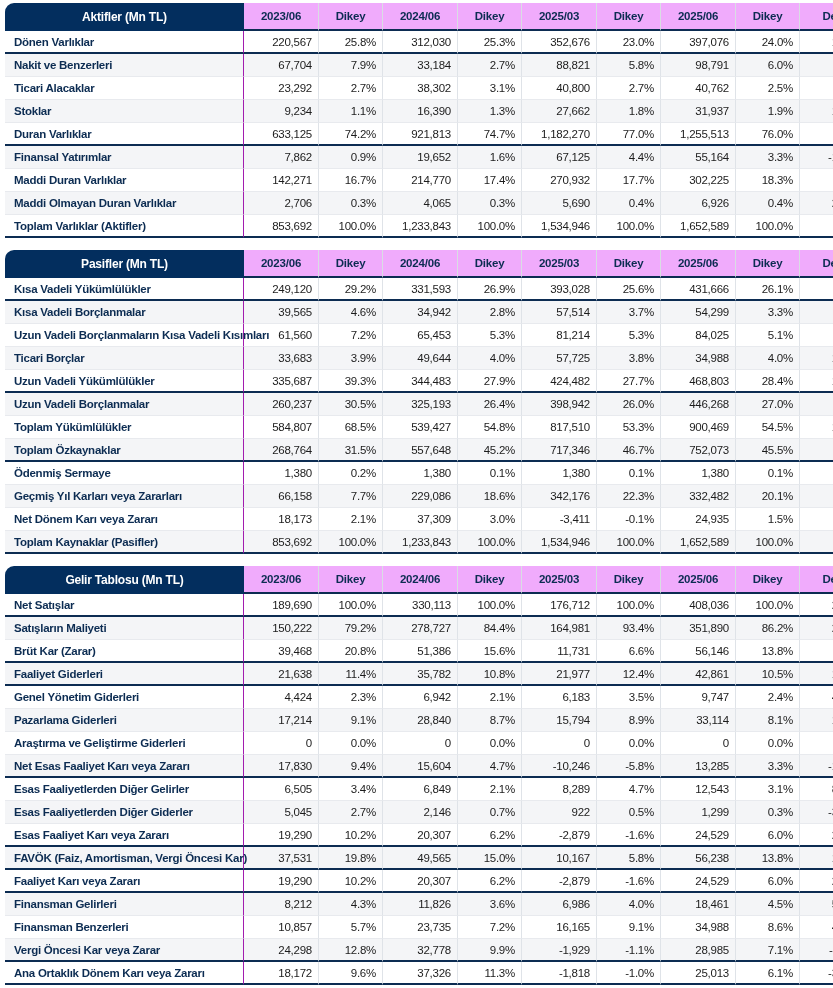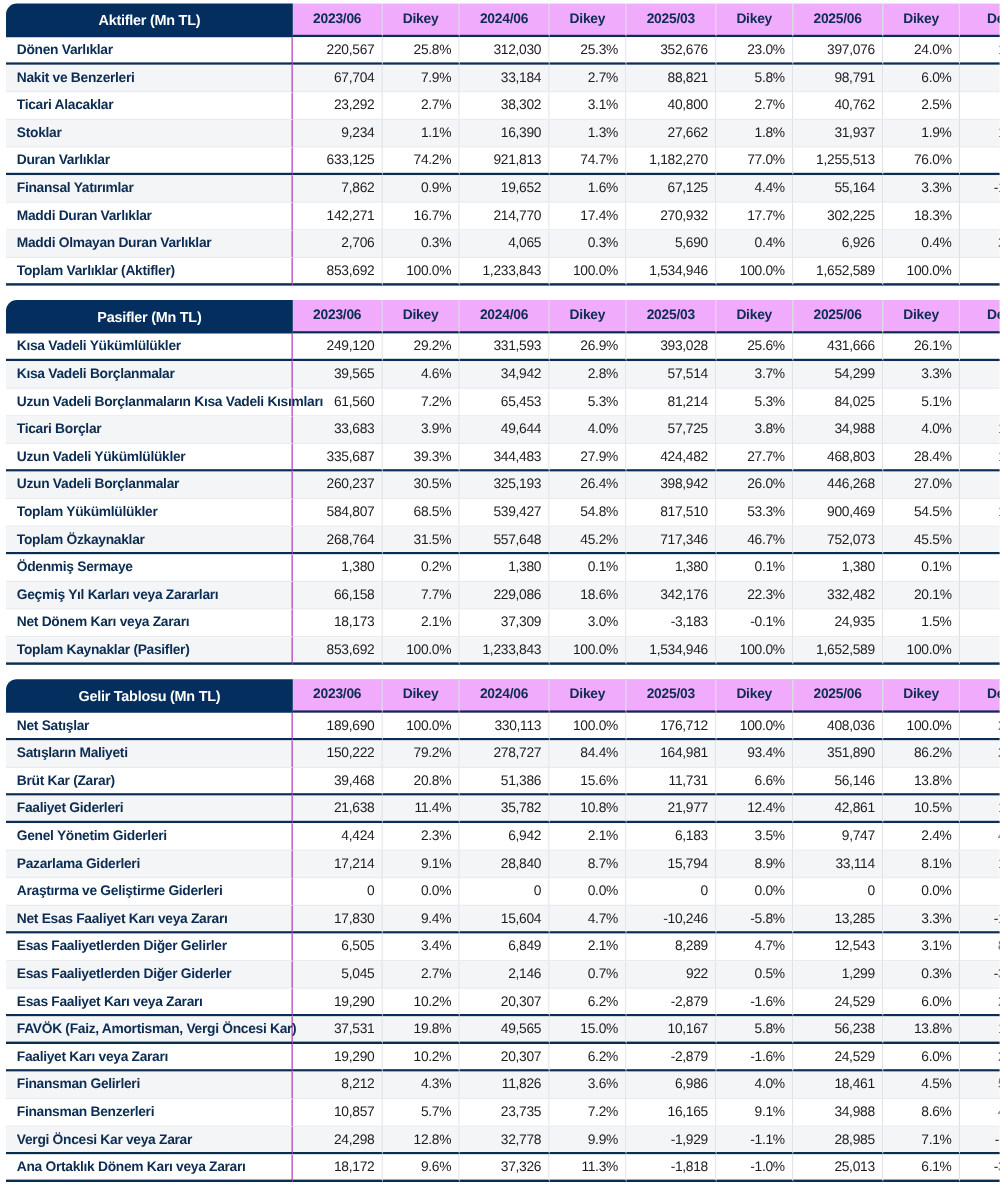--- a/index.html
+++ b/index.html
@@ -394,21 +394,21 @@
             <td class="num">332,482</td>
             <td class="num">20.1%</td>
             <td class="num last-col">-2.8%</td>
           </tr>
           <tr class="odd">
             <td class="label">Net Dönem Karı veya Zararı</td>
             <td class="num">18,173</td>
             <td class="num">2.1%</td>
             <td class="num">37,309</td>
             <td class="num">3.0%</td>
-            <td class="num">-3,183</td>
+            <td class="num">-3,411</td>
             <td class="num">-0.1%</td>
             <td class="num">24,935</td>
             <td class="num">1.5%</td>
             <td class="num last-col">a.d.</td>
           </tr>
           <tr class="even lastrow">
             <td class="label">Toplam Kaynaklar (Pasifler)</td>
             <td class="num">853,692</td>
             <td class="num">100.0%</td>
             <td class="num">1,233,843</td>

